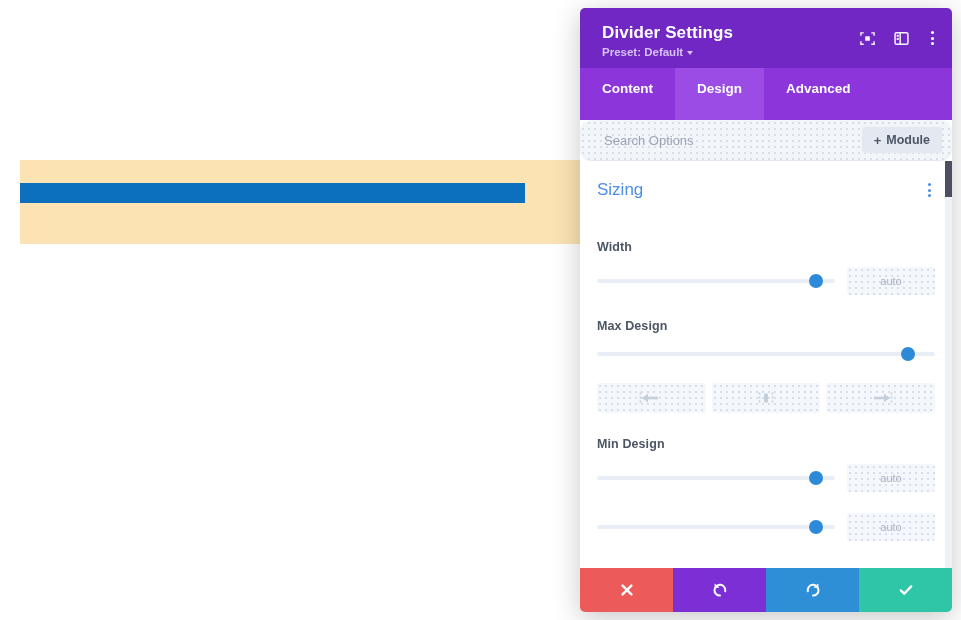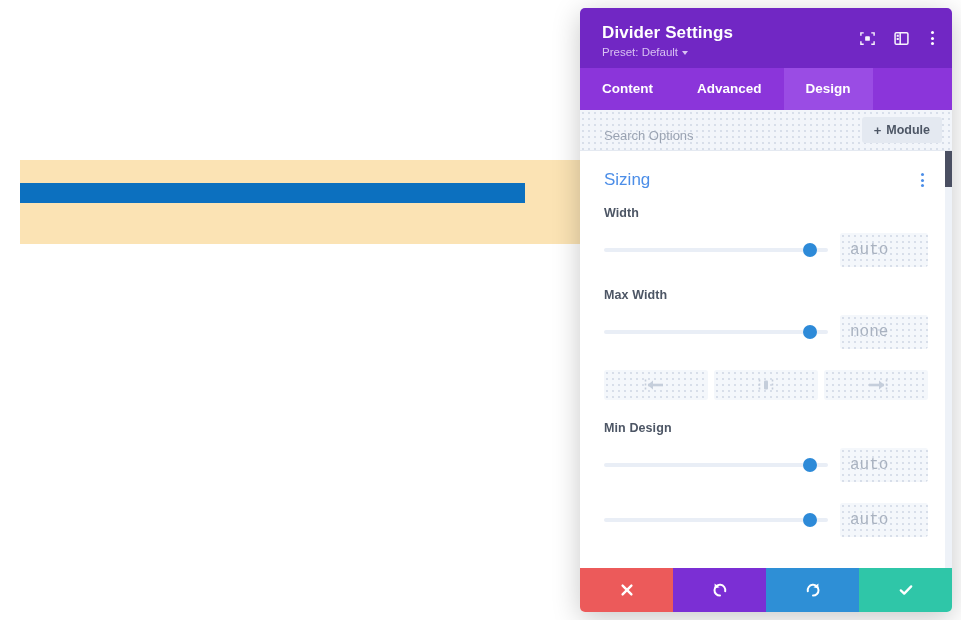--- a/index.html
+++ b/index.html
@@ -48,21 +48,21 @@
     color: #ffffff;
     font-size: 17px;
     font-weight: bold;
     letter-spacing: .1px;
     line-height: 22px;
   }
   #preset-row {
     margin-top: 2px;
     color: #d8c2f2;
     font-size: 11.5px;
-    font-weight: normal;
+    font-weight: bold;
     display: flex; align-items: center; gap: 4px;
   }
   .caret-down {
     display: inline-block;
     width: 0; height: 0;
     border-left: 3.5px solid transparent;
     border-right: 3.5px solid transparent;
     border-top: 4px solid #d8c2f2;
     margin-top: 1px;
   }
@@ -73,39 +73,40 @@
   }
   .hdr-icon { width: 17px; height: 17px; display:block; opacity: .95; }
 
   
   #modal-tabs {
     display: flex;
     background: #8b35da;
     flex: 0 0 auto;
   }
   .tab {
-    padding: 13px 22px 14px;
+    padding: 13px 22px 24px;
     color: #ffffff;
     font-size: 13.5px;
     font-weight: bold;
     cursor: pointer;
     white-space: nowrap;
   }
   .tab.active { background: #9a4ce4; }
 
   
   #search-bar {
-    display: flex; align-items: flex-end;
+    display: flex; align-items: center;
     justify-content: space-between;
     background:
       radial-gradient(circle, #d6dde8 0.7px, transparent 0.8px) 0 0/6px 6px,
       #f2f5fa;
     padding: 7px 10px 7px 24px;
     border-bottom: 1px solid #e4e9f1;
     flex: 0 0 auto;
+    border-radius: 12px;
   }
   #search-input {
     border: none; outline: none; background: transparent;
     font-family: "Liberation Sans", sans-serif;
     font-size: 13px;
     color: #5b6472;
     width: 230px;
   }
   #search-input::placeholder { color: #9aa3b2; }
   #filter-button {
@@ -121,21 +122,21 @@
     font-family: "Liberation Sans", sans-serif;
   }
   .plus-glyph { font-size: 13px; font-weight: bold; line-height: 1; }
 
   
   #modal-body {
     flex: 1 1 auto;
     position: relative;
     overflow: hidden;
     background: #ffffff;
-    padding: 0 24px;
+    padding: 0 17px;
   }
   #scroll-track {
     position: absolute;
     right: 0; top: 0; bottom: 0;
     width: 7px;
     background: #eef2f8;
   }
   #scroll-thumb {
     position: absolute;
     right: 0; top: 0;
@@ -159,20 +160,21 @@
   .kebab.dark span { background: #ffffff; }
 
   
   .field { margin-bottom: 21px; }
   .field-label {
     color: #4d5665;
     font-size: 12.5px;
     font-weight: bold;
     margin-bottom: 13px;
     letter-spacing: .1px;
+    margin-top: 24px;
   }
   .control-row { display: flex; align-items: center; gap: 12px; }
 
   .slider { position: relative; flex: 1 1 auto; height: 16px; }
   .slider-track {
     position: absolute; left: 0; right: 0; top: 6px;
     height: 4px; border-radius: 2px;
     background: #e9eef6;
   }
   .slider-handle {
@@ -184,24 +186,25 @@
   }
 
   .value-input {
     width: 88px;
     background:
       radial-gradient(circle, #d6dde8 0.7px, transparent 0.8px) 0 0/6px 6px,
       #f4f7fb;
     border: none;
     border-radius: 3px;
     padding: 8px 10px;
-    font-family: Liberation Mono, monospace;
-    font-size: 16px;
+    font-family: Liberation Sans, sans-serif;
+    font-size: 11px;
     color: #6a7policy;
     outline: none;
+    text-align: center;
   }
   .value-input { color: #7d8798; }
   .value-input::placeholder { color: #a9b2c0; }
 
   
   .align-row { display: flex; gap: 6px; }
   .align-btn {
     flex: 1 1 0;
     height: 30px;
     background:
@@ -267,22 +270,22 @@
       <span class="kebab dark">
         <span></span>
         <span></span>
         <span></span>
       </span>
     </div>
   </div>
 
   <div id="modal-tabs">
     <div class="tab">Content</div>
+    <div class="tab active">Design</div>
     <div class="tab">Advanced</div>
-    <div class="tab active">Design</div>
   </div>
 
   <div id="search-bar">
     <input id="search-input" type="text" placeholder="Search Options" style="">
     <button id="filter-button">
       <span class="plus-glyph">+</span>
       <span>Module</span>
     </button>
   </div>
 
@@ -302,27 +305,26 @@
       <div class="control-row">
         <div class="slider">
           <div class="slider-track"></div>
           <div class="slider-handle" style="left:92%"></div>
         </div>
         <input class="value-input" type="text" placeholder="auto" style="">
       </div>
     </div>
 
     <div class="field">
-      <div class="field-label">Max Width</div>
+      <div class="field-label">Max Design</div>
       <div class="control-row">
         <div class="slider">
           <div class="slider-track"></div>
           <div class="slider-handle" style="left:92%"></div>
         </div>
-        <input class="value-input" type="text" placeholder="none" style="">
       </div>
     </div>
 
     <div class="field">
       <div class="align-row">
         <button class="align-btn">
           <svg width="26" height="14" viewBox="0 0 26 14">
             <line x1="2.5" y1="1.5" x2="2.5" y2="12.5" stroke="#c5cedb" stroke-width="1.6" stroke-dasharray="2 2"></line>
             <line x1="5" y1="7" x2="20" y2="7" stroke="#c5cedb" stroke-width="2.6"></line>
             <path d="M10 2.4 L4.6 7 L10 11.6 Z" fill="#c5cedb"></path>

